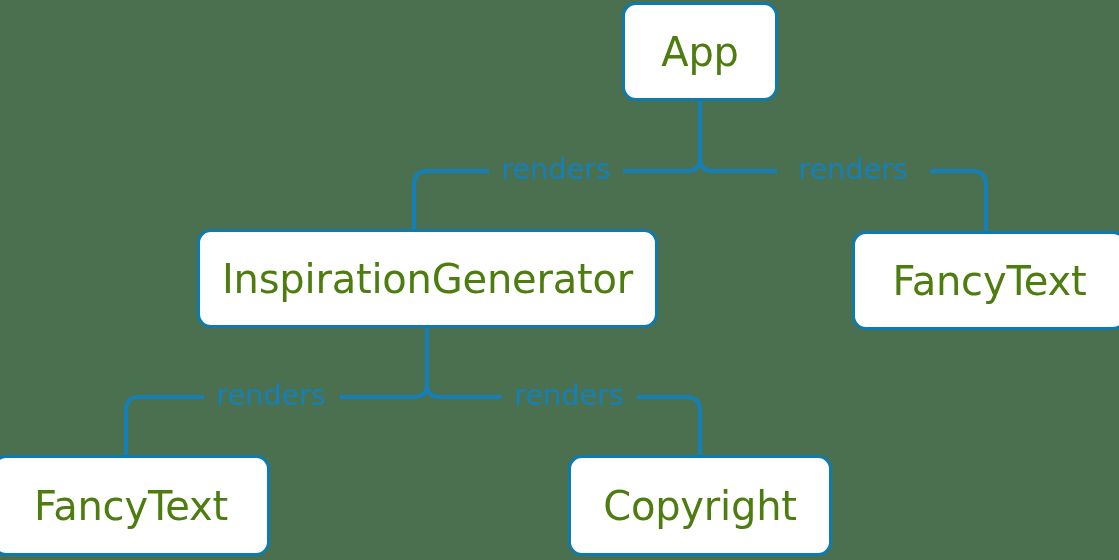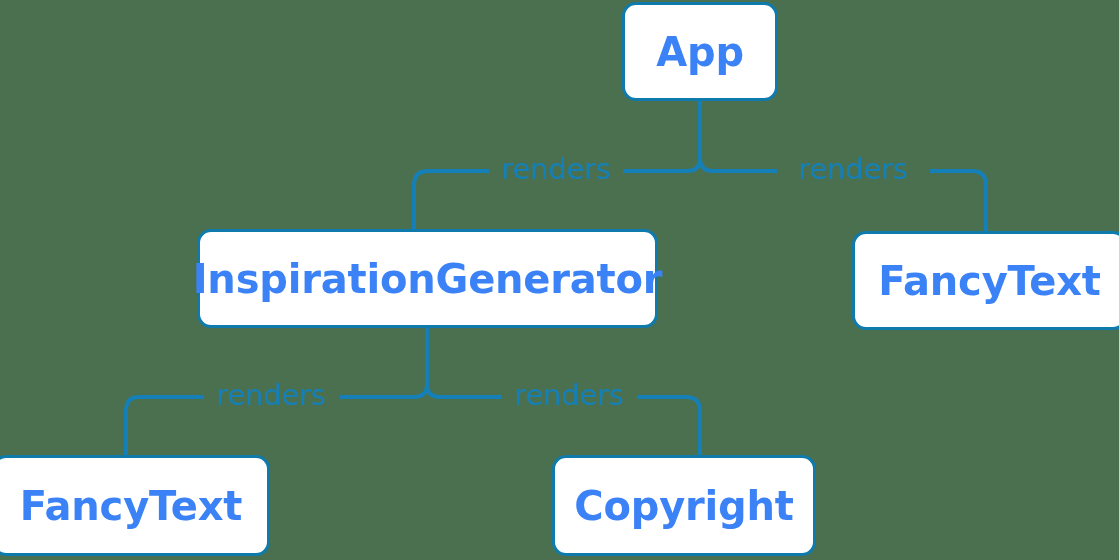--- a/index.html
+++ b/index.html
@@ -30,23 +30,23 @@
     position: absolute;
     box-sizing: border-box;
     background: #ffffff;
     border: 3px solid #0f7aac;
     border-radius: 14px;
     display: flex;
     align-items: center;
     justify-content: center;
   }
   .node-label {
-    color: #3b82f6;
+    color: #4d7c0f;
     font-family: "DejaVu Sans", sans-serif;
-    font-weight: 700;
+    font-weight: 400;
     letter-spacing: -0.2px;
     white-space: nowrap;
   }
   .edge-label {
     position: absolute;
     color: #1580b8;
     font-family: "DejaVu Sans", sans-serif;
     font-size: 29px;
     font-weight: 500;
     white-space: nowrap;
@@ -89,21 +89,21 @@
   </div>
 
   <div class="node-box" style="left:852px; top:231px; width:275px; height:99px;">
     <span class="node-label" style="font-size:40px;">FancyText</span>
   </div>
 
   <div class="node-box" style="left:-8px; top:455px; width:278px; height:101px;">
     <span class="node-label" style="font-size:40px;">FancyText</span>
   </div>
 
-  <div class="node-box" style="left:552px; top:455px; width:264px; height:101px;">
+  <div class="node-box" style="left:568px; top:455px; width:264px; height:101px;">
     <span class="node-label" style="font-size:40px;">Copyright</span>
   </div>
 
   <div class="edge-label" style="left:556px; top:169px;">renders</div>
 
   <div class="edge-label" style="left:853px; top:169px;">renders</div>
 
   <div class="edge-label" style="left:271px; top:395px;">renders</div>
 
   <div class="edge-label" style="left:569px; top:395px;">renders</div>

